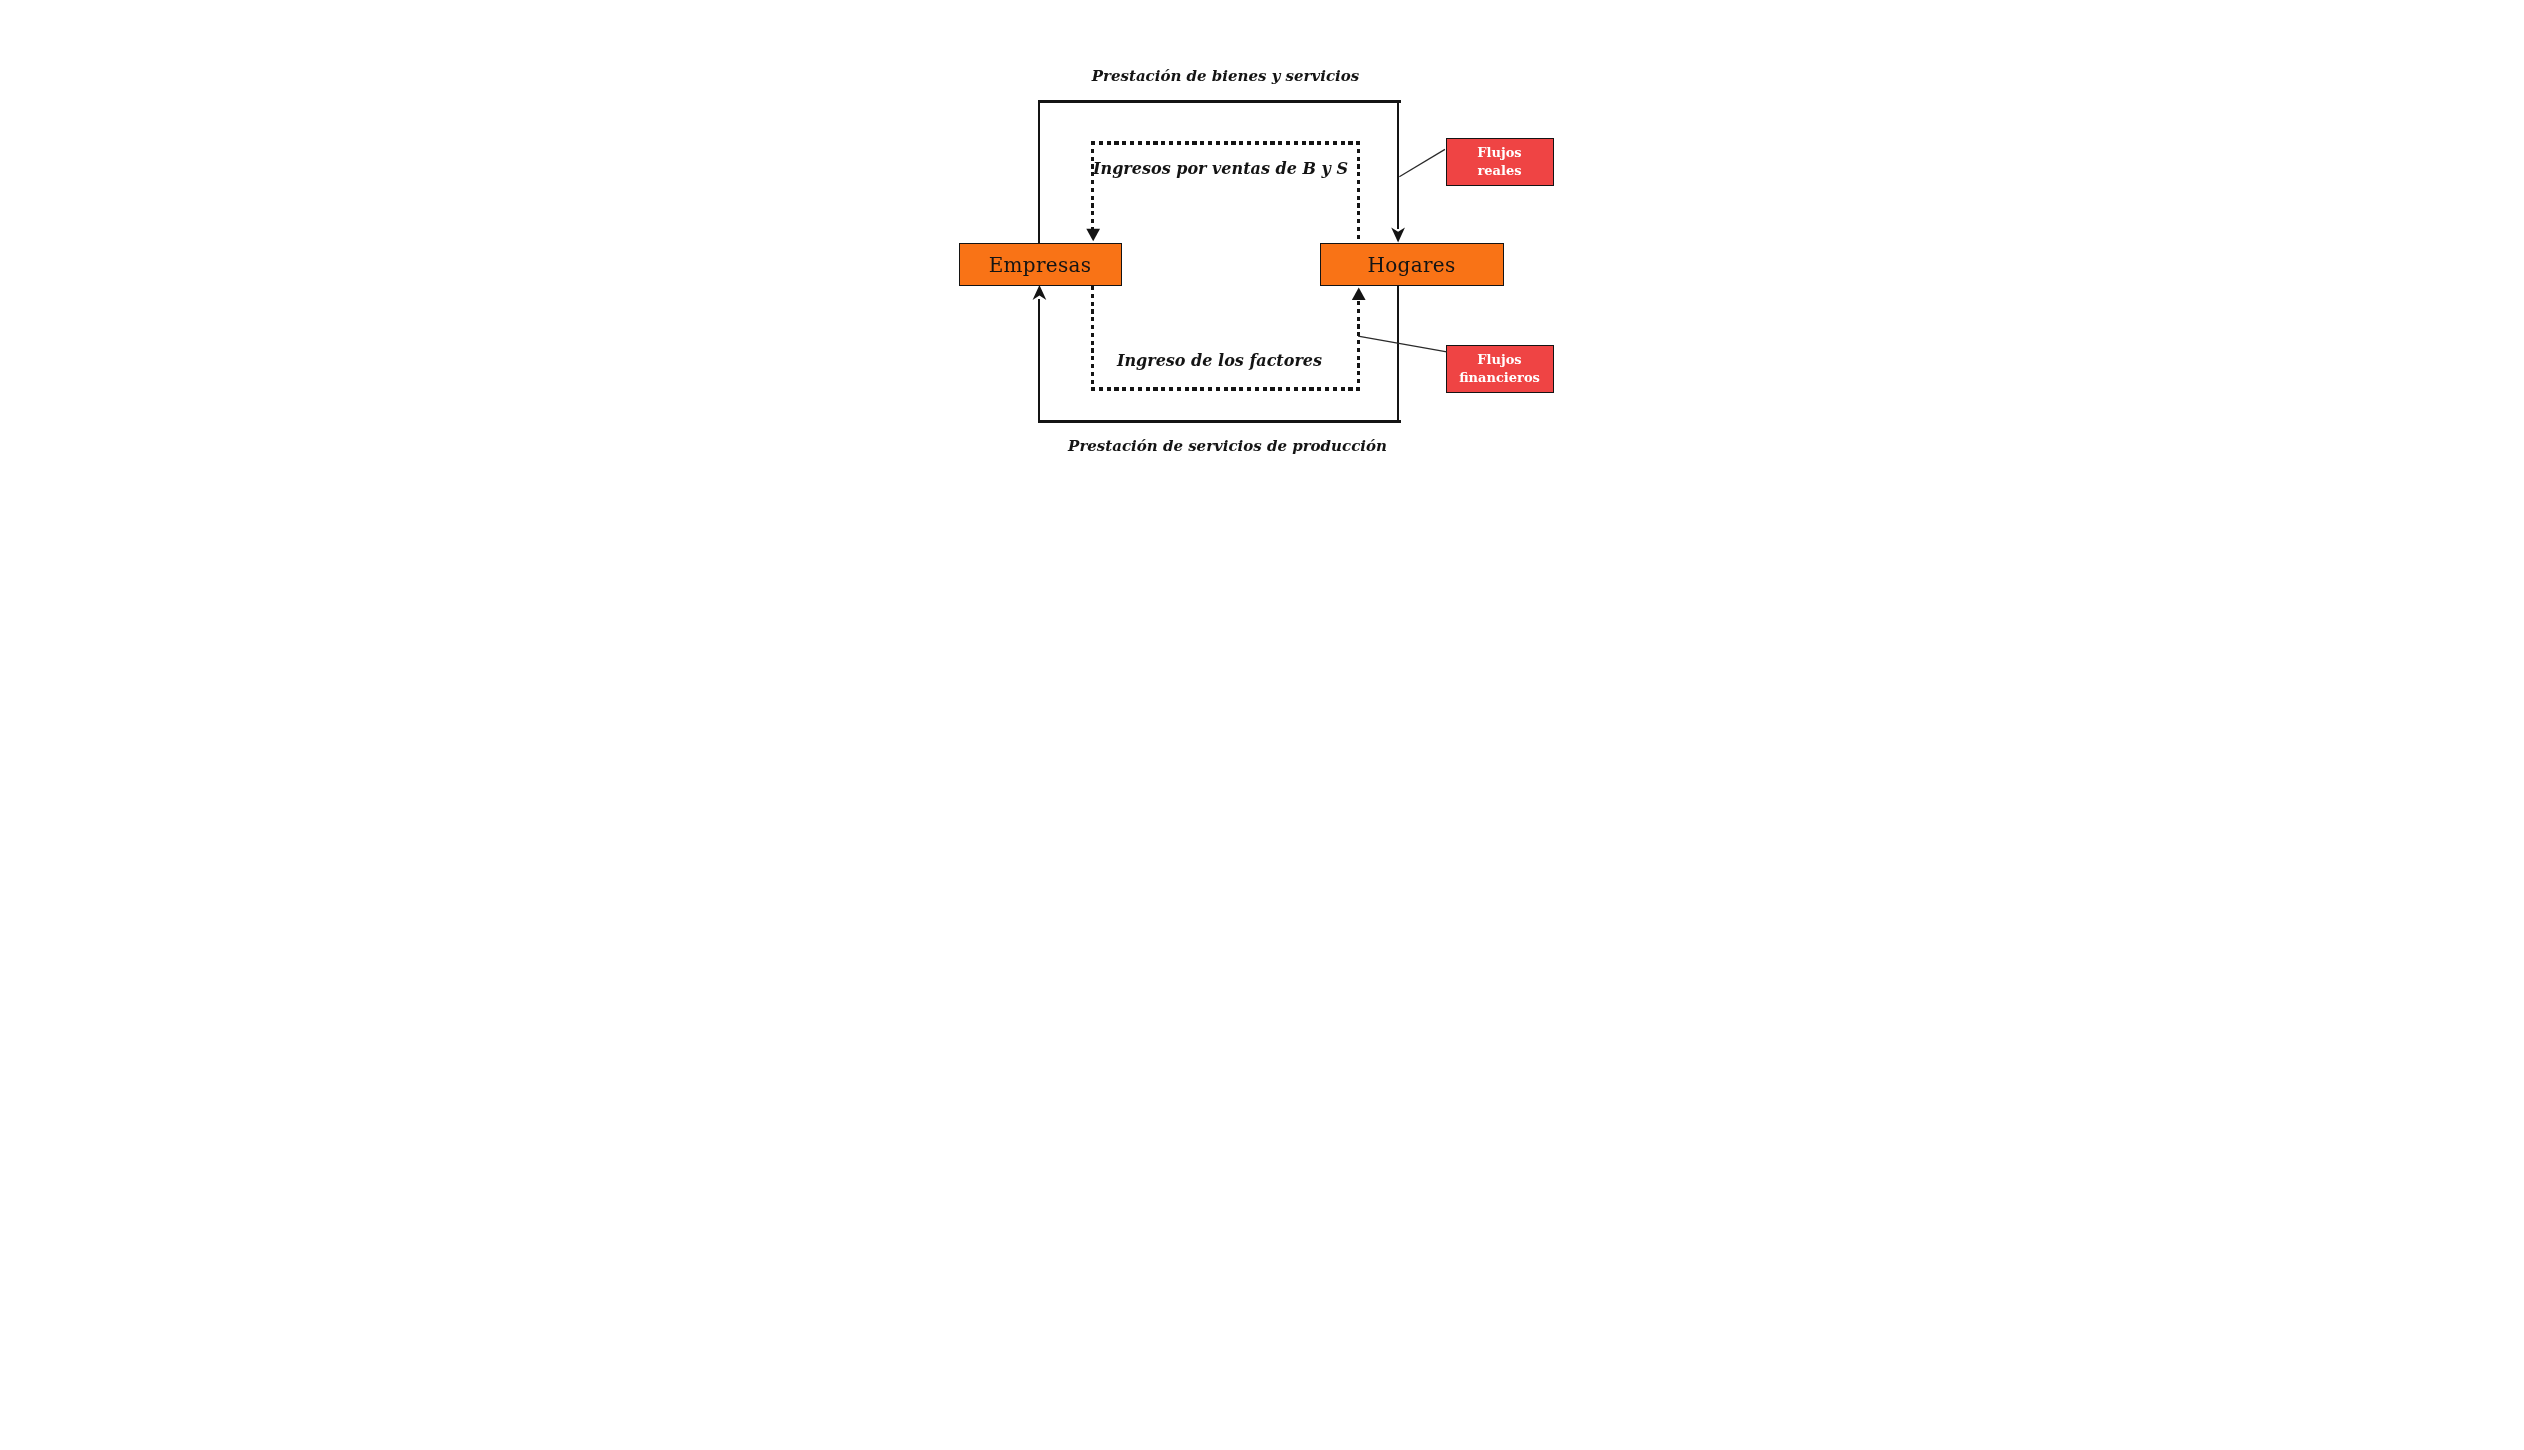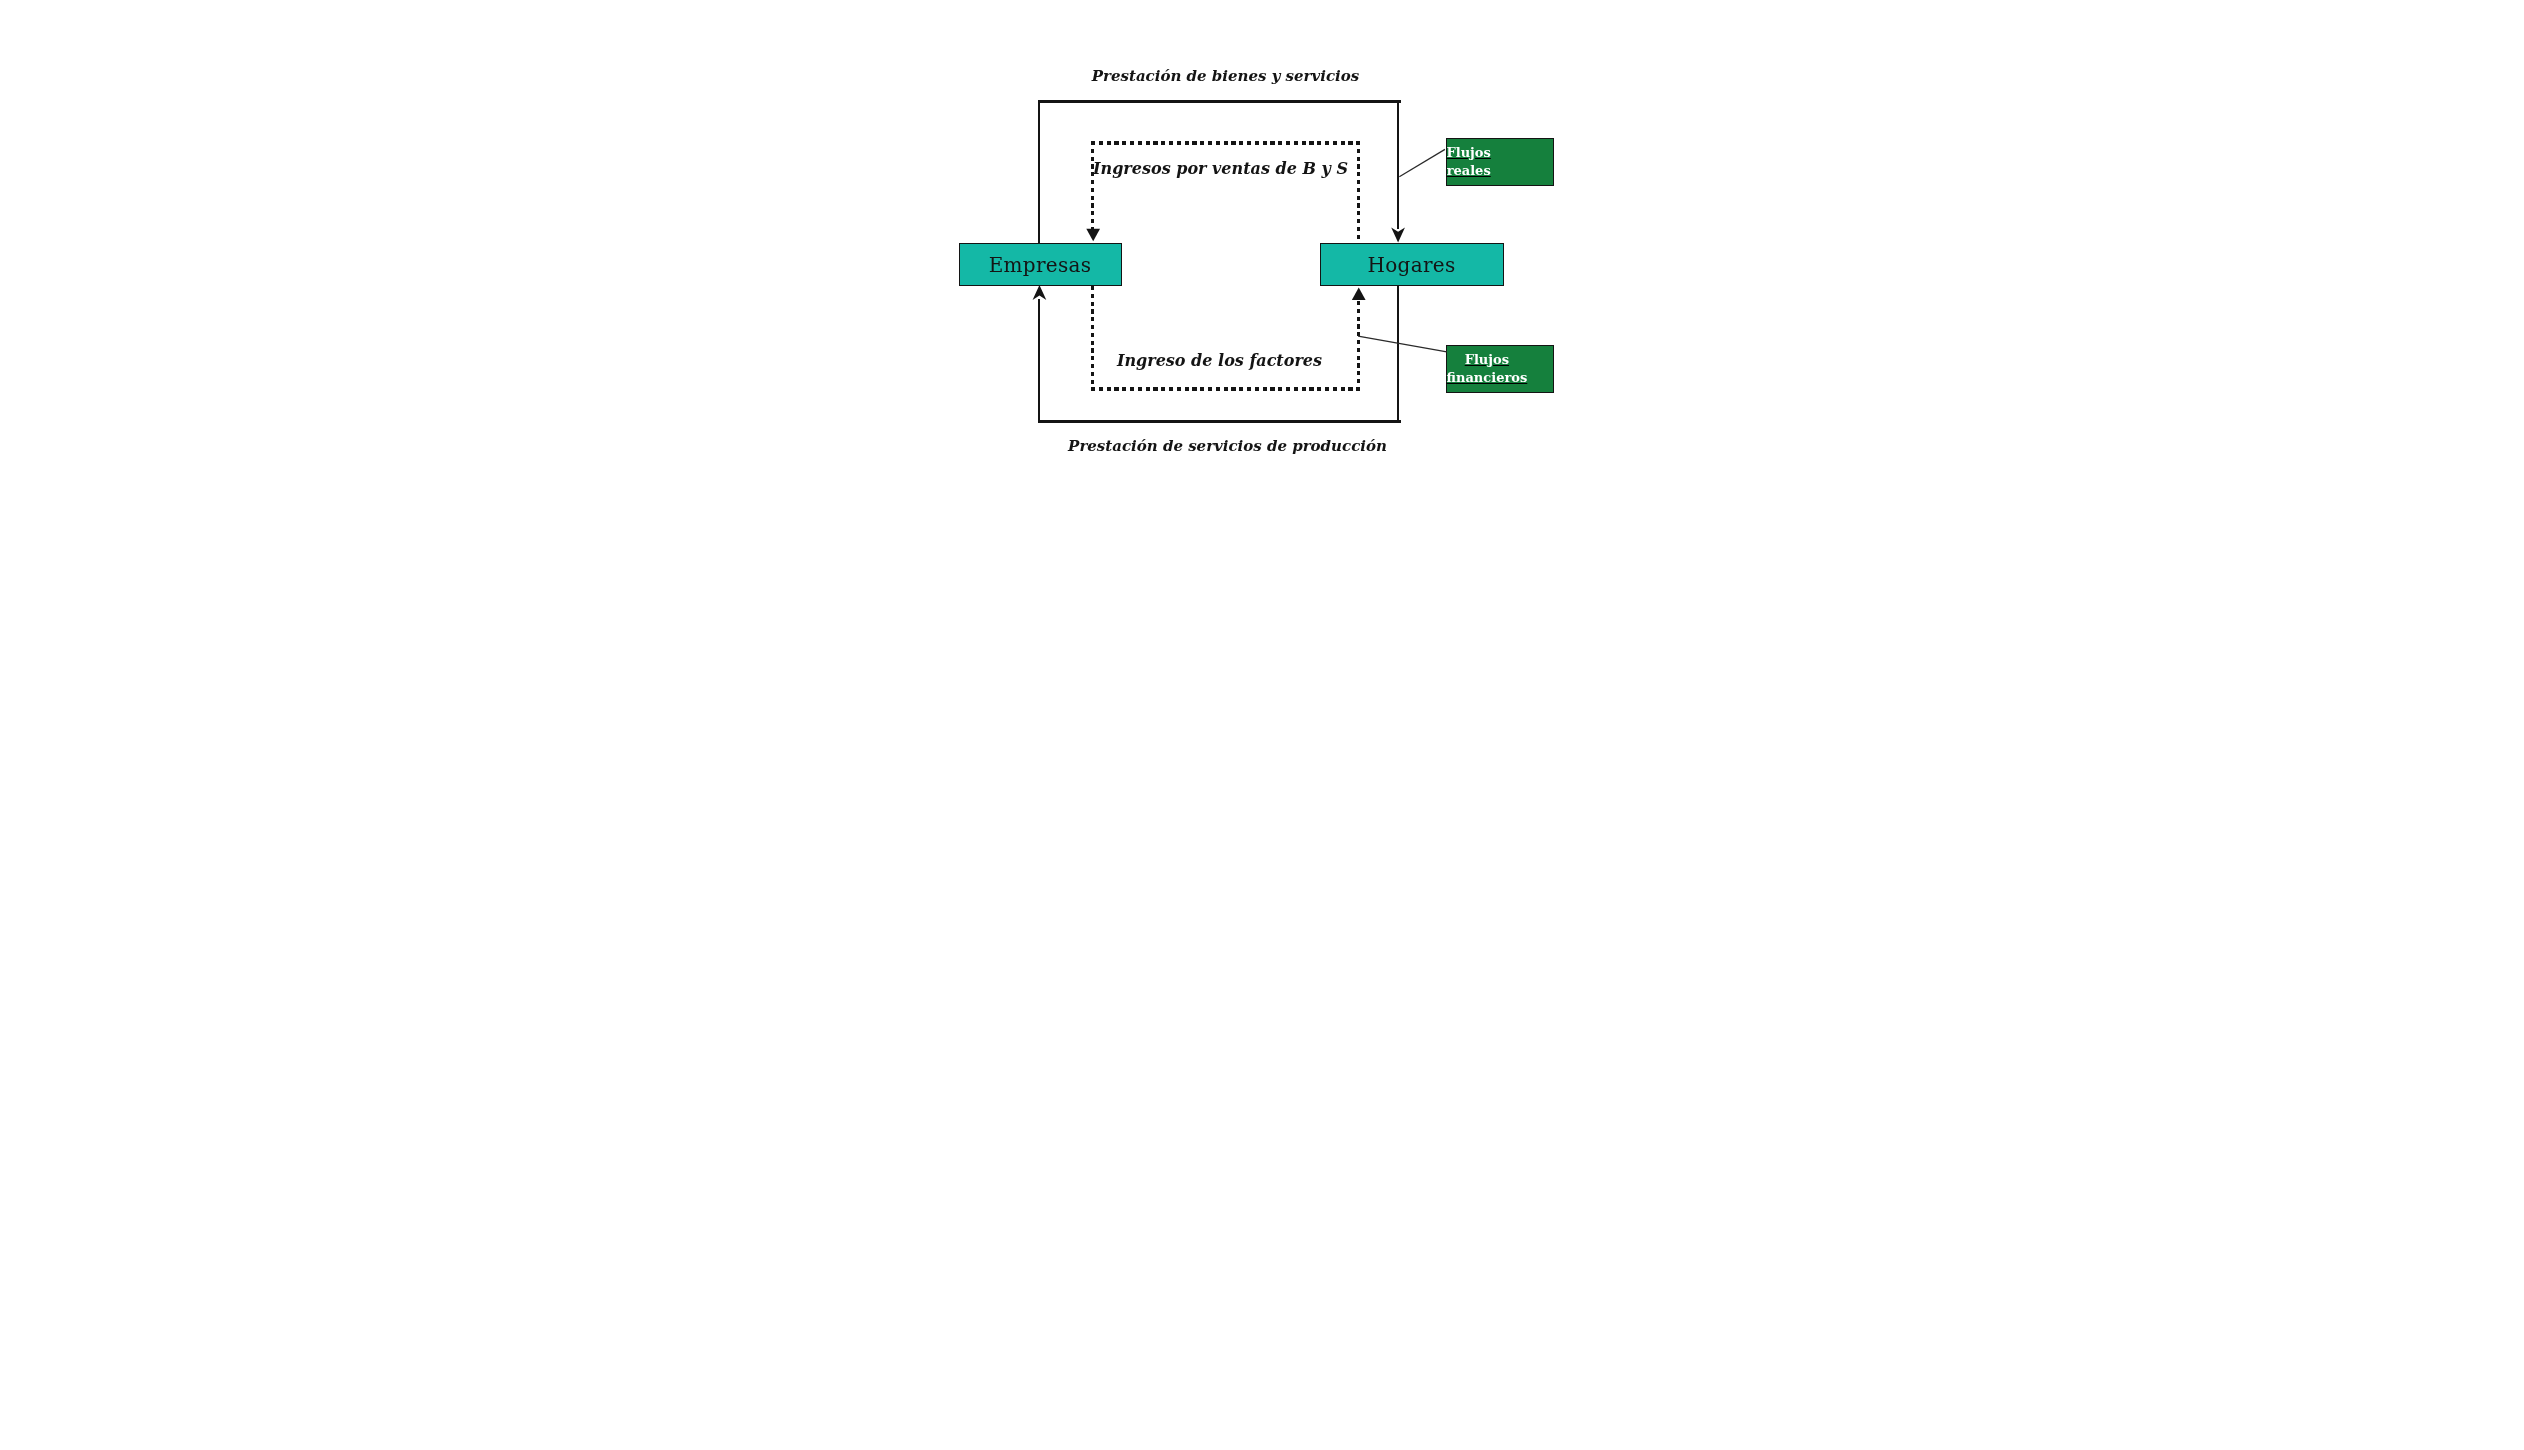--- a/index.html
+++ b/index.html
@@ -28,40 +28,40 @@
     height: 3.8px;
     background-image: repeating-linear-gradient(to right, #141414 0 4.1px, transparent 4.1px 7.8px);
   }
   .dline.v {
     width: 3.8px;
     background-image: repeating-linear-gradient(to bottom, #141414 0 4.1px, transparent 4.1px 7.8px);
   }
   
   .node {
     position: absolute;
-    background: #14b8a6;
+    background: #f97316;
     border: 1.9px solid #141414;
     display: flex;
     align-items: center;
     justify-content: center;
     box-sizing: border-box;
     font-size: 20px;
     color: #141414;
     letter-spacing: 0.3px;
   }
   
   .legend {
     position: absolute;
-    background: #15803d;
+    background: #ef4444;
     border: 1.3px solid #141414;
     box-sizing: border-box;
     display: flex;
     align-items: center;
+    justify-content: center;
     text-align: center;
-    text-decoration: underline;
   }
   .legend span {
     color: #ffffff;
     font-weight: bold;
     font-size: 13px;
     line-height: 1.35;
     white-space: pre-line;
   }
   
   .flow-label {

